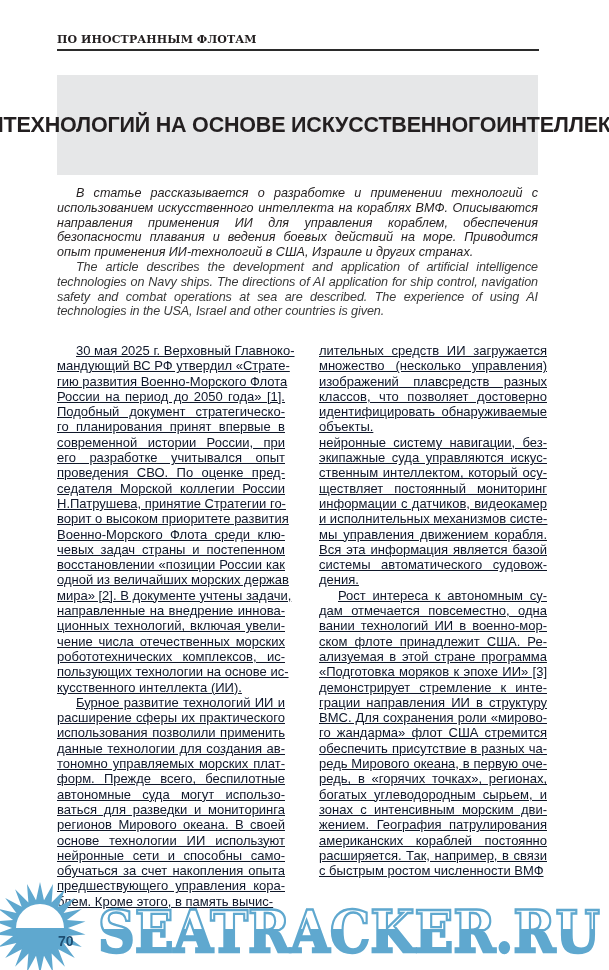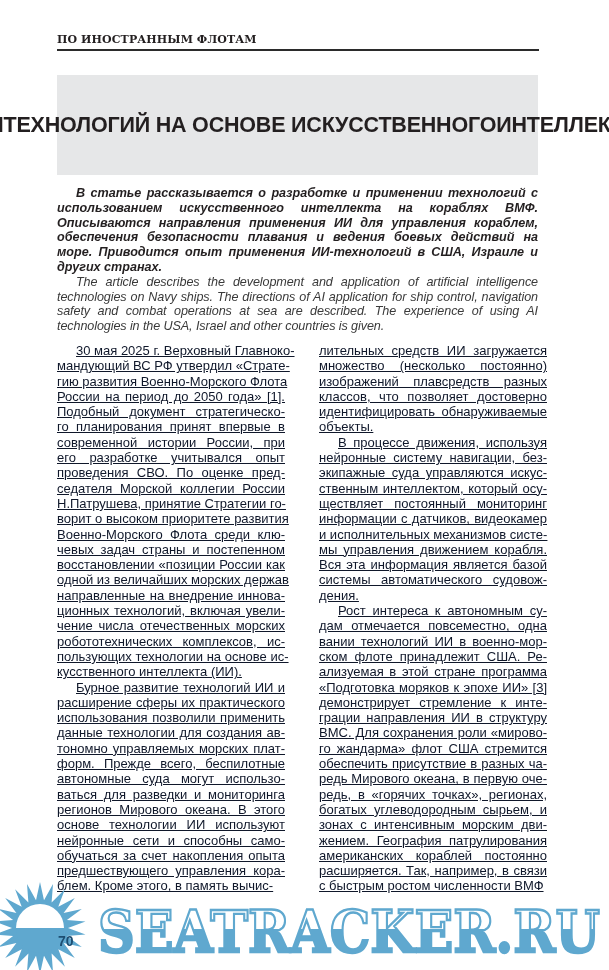--- a/index.html
+++ b/index.html
@@ -23,21 +23,21 @@
     font-family: "Liberation Sans", sans-serif; font-weight: bold; font-size: 21.5px;
     line-height: 24.5px; color: #231f20; text-align: center; white-space: nowrap;
     letter-spacing: -0.2px;
   }
   .abstract {
     position: absolute; left: 57px; top: 186px; width: 481px;
   }
   .abstract p {
     margin: 0; text-align: justify; font-size: 12.6px; line-height: 14.8px; text-indent: 19px;
   }
-  .abstract .ru { font-weight: bold; font-style: italic; }
+  .abstract .ru { font-weight: normal; font-style: italic; }
   .abstract .en { font-style: italic; color: #3a3a3a; font-size: 12.6px; letter-spacing: -0.1px; }
   .col {
     position: absolute; top: 343px; width: 228px; font-size: 13px; line-height: 15.3px;
     color: #0f172a;
     text-decoration: underline;
   }
   .col.left { left: 57px; }
   .col.right { left: 319px; }
   .col .ln { display: block; text-align: justify; text-align-last: justify; white-space: nowrap; }
   .col .ln.last { text-align-last: left; }
@@ -76,49 +76,49 @@
     <span class="ln">современной истории России, при</span>
     <span class="ln">его разработке учитывался опыт</span>
     <span class="ln">проведения СВО. По оценке пред-</span>
     <span class="ln">седателя Морской коллегии России</span>
     <span class="ln">Н.Патрушева, принятие Стратегии го-</span>
     <span class="ln">ворит о высоком приоритете развития</span>
     <span class="ln">Военно-Морского Флота среди клю-</span>
     <span class="ln">чевых задач страны и постепенном</span>
     <span class="ln">восстановлении «позиции России как</span>
     <span class="ln">одной из величайших морских держав</span>
+    <span class="ln">мира» [2]. В документе учтены задачи,</span>
     <span class="ln">направленные на внедрение иннова-</span>
     <span class="ln">ционных технологий, включая увели-</span>
     <span class="ln">чение числа отечественных морских</span>
     <span class="ln">робототехнических комплексов, ис-</span>
     <span class="ln">пользующих технологии на основе ис-</span>
     <span class="ln last">кусственного интеллекта (ИИ).</span>
     <span class="ln ind">Бурное развитие технологий ИИ и</span>
     <span class="ln">расширение сферы их практического</span>
     <span class="ln">использования позволили применить</span>
     <span class="ln">данные технологии для создания ав-</span>
     <span class="ln">тономно управляемых морских плат-</span>
     <span class="ln">форм. Прежде всего, беспилотные</span>
     <span class="ln">автономные суда могут использо-</span>
     <span class="ln">ваться для разведки и мониторинга</span>
-    <span class="ln">регионов Мирового океана. В этого</span>
+    <span class="ln">регионов Мирового океана. В своей</span>
     <span class="ln">основе технологии ИИ используют</span>
     <span class="ln">нейронные сети и способны само-</span>
     <span class="ln">обучаться за счет накопления опыта</span>
     <span class="ln">предшествующего управления кора-</span>
     <span class="ln last">блем. Кроме этого, в память вычис-</span>
   </div>
 <div class="col right" id="col-right">
     <span class="ln">лительных средств ИИ загружается</span>
-    <span class="ln">множество (несколько постоянно)</span>
+    <span class="ln">множество (несколько управления)</span>
     <span class="ln">изображений плавсредств разных</span>
     <span class="ln">классов, что позволяет достоверно</span>
     <span class="ln">идентифицировать обнаруживаемые</span>
     <span class="ln last">объекты.</span>
-    <span class="ln ind">В процессе движения, используя</span>
     <span class="ln">нейронные систему навигации, без-</span>
     <span class="ln">экипажные суда управляются искус-</span>
     <span class="ln">ственным интеллектом, который осу-</span>
     <span class="ln">ществляет постоянный мониторинг</span>
     <span class="ln">информации с датчиков, видеокамер</span>
     <span class="ln">и исполнительных механизмов систе-</span>
     <span class="ln">мы управления движением корабля.</span>
     <span class="ln">Вся эта информация является базой</span>
     <span class="ln">системы автоматического судовож-</span>
     <span class="ln last">дения.</span>

